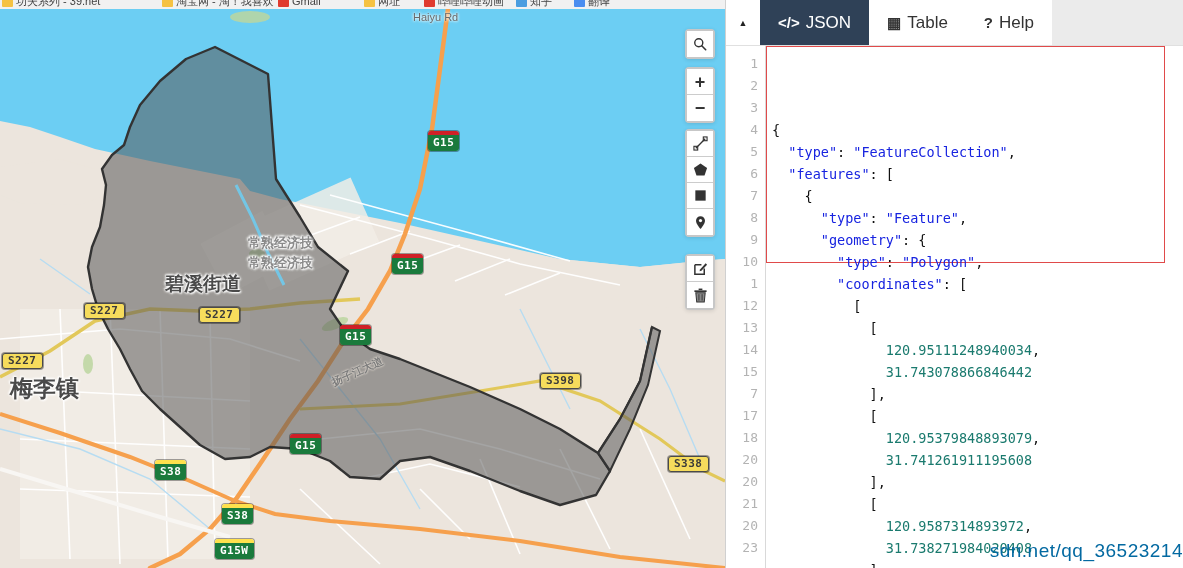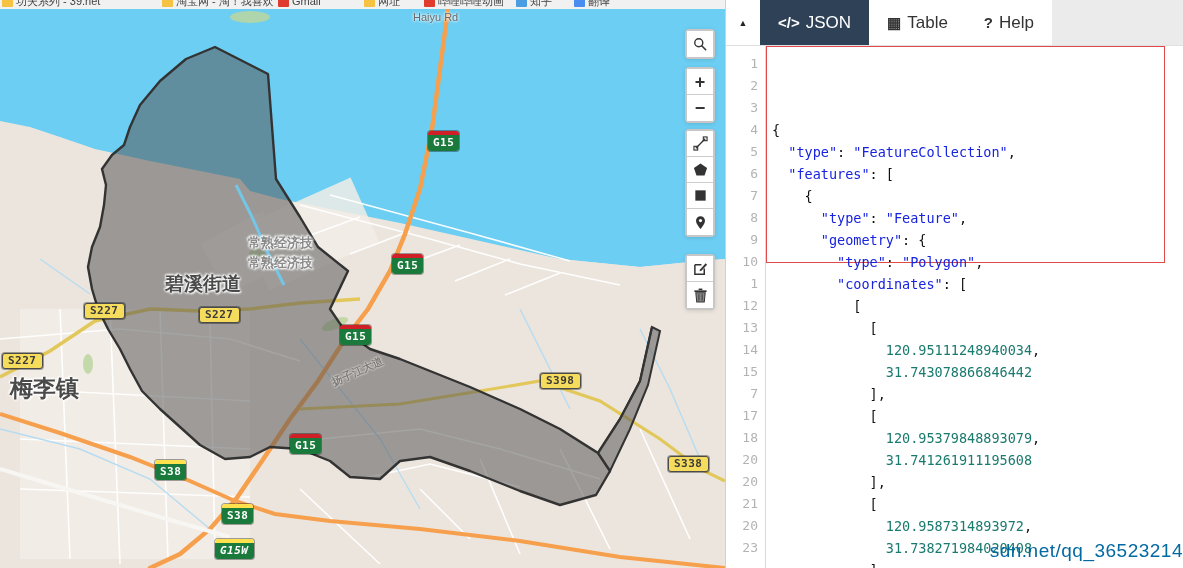--- a/index.html
+++ b/index.html
@@ -278,21 +278,21 @@
           <div class="body">G15</div>
         </div>
         <div class="shield prov" style="left: 155px; top: 451px;">
           <div class="cap"></div>
           <div class="body">S38</div>
         </div>
         <div class="shield prov" style="left: 222px; top: 495px;">
           <div class="cap"></div>
           <div class="body">S38</div>
         </div>
-        <div class="shield prov" style="left: 215px; top: 530px; font-style: italic;">
+        <div class="shield prov" style="left: 215px; top: 530px;">
           <div class="cap"></div>
           <div class="body">G15W</div>
         </div>
         <div class="shield county" style="left: 84px; top: 294px;">
           <div class="body">S227</div>
         </div>
         <div class="shield county" style="left: 199px; top: 298px;">
           <div class="body">S227</div>
         </div>
         <div class="shield county" style="left: 2px; top: 344px;">

